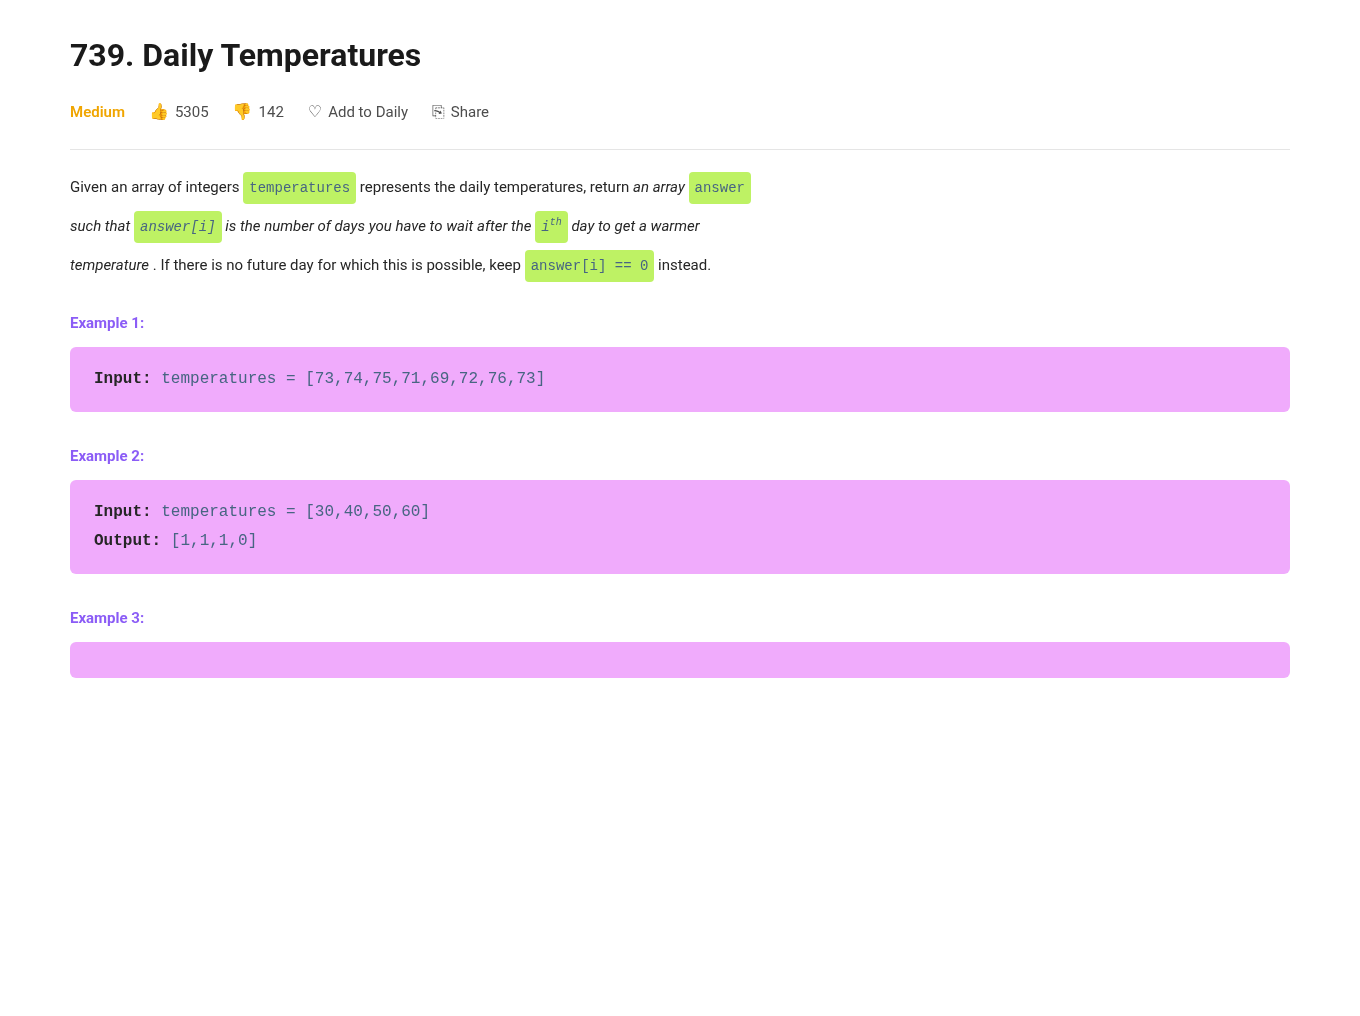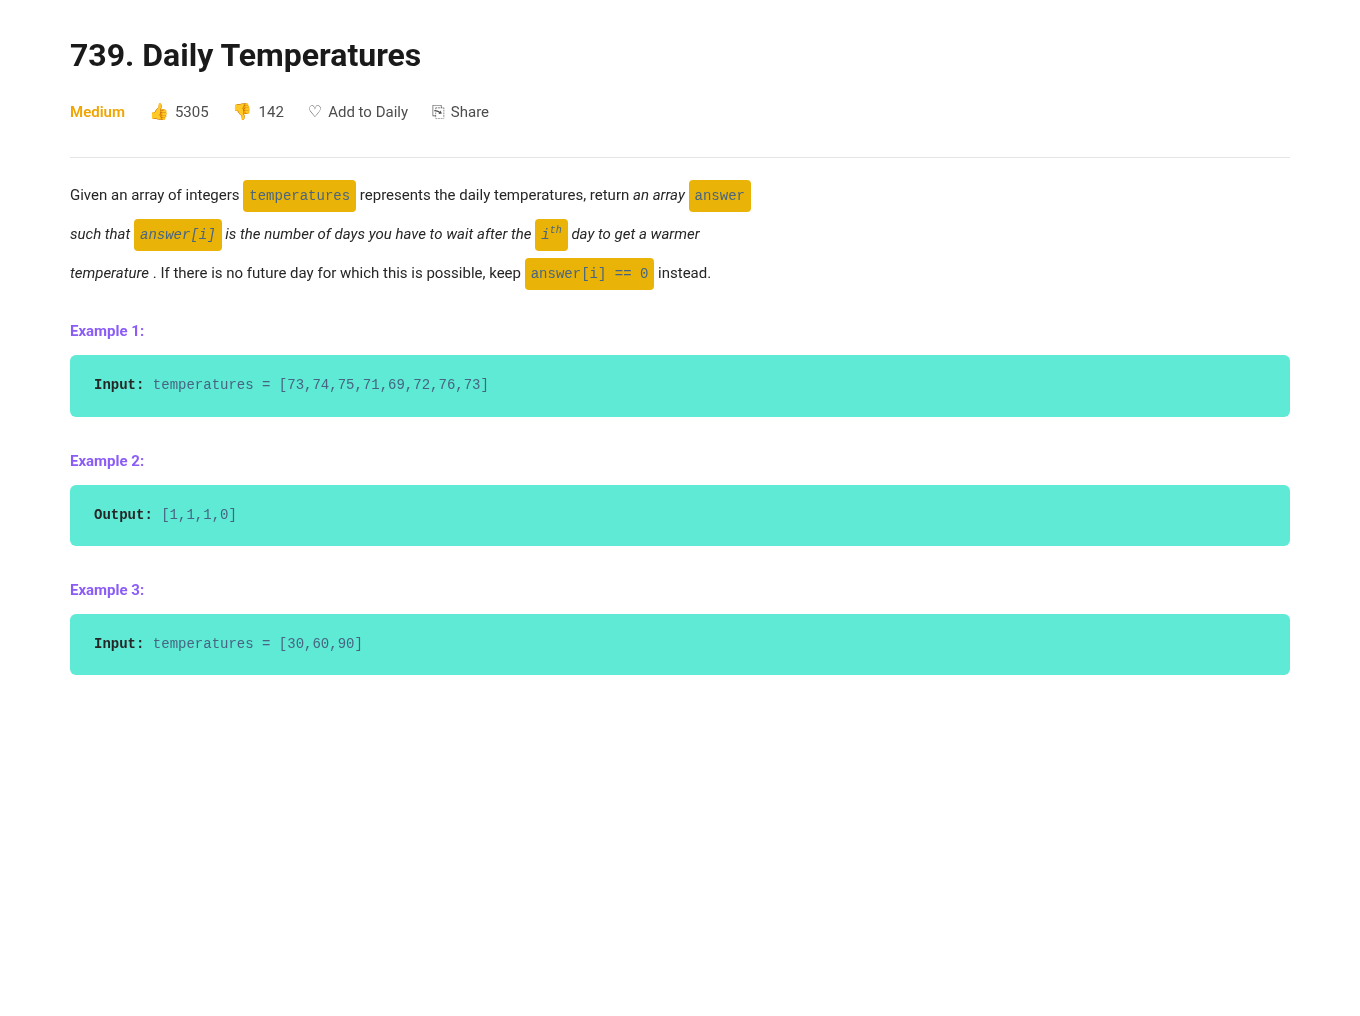--- a/index.html
+++ b/index.html
@@ -27,21 +27,21 @@
       font-weight: 700;
       color: #1a1a1a;
       margin-bottom: 18px;
     }
 
     .meta-bar {
       display: flex;
       align-items: center;
       gap: 24px;
       margin-bottom: 20px;
-      padding-bottom: 32px;
+      padding-bottom: 24px;
       border-bottom: 1px solid #e5e5e5;
     }
 
     .difficulty-badge {
       color: #f0a500;
       font-weight: 600;
       font-size: 15px;
     }
 
     .meta-action {
@@ -62,21 +62,21 @@
       font-size: 15px;
       line-height: 1.8;
       color: #262626;
     }
 
     .description p {
       margin-bottom: 12px;
     }
 
     code.inline {
-      background: #eab308;
+      background: #bef264;
       color: #476582;
       padding: 8px 6px;
       border-radius: 4px;
       font-family: "SFMono-Regular", Consolas, "Liberation Mono", Menlo, monospace;
       font-size: 14px;
     }
 
     em {
       font-style: italic;
     }
@@ -88,25 +88,25 @@
 
     .example-label {
       font-size: 15px;
       font-weight: 700;
       color: #8b5cf6;
       margin-top: 32px;
       margin-bottom: 12px;
     }
 
     .code-block {
-      background: #5eead4;
+      background: #f0abfc;
       border-radius: 6px;
       padding: 18px 24px;
       font-family: "SFMono-Regular", Consolas, "Liberation Mono", Menlo, monospace;
-      font-size: 14px;
+      font-size: 16px;
       line-height: 1.8;
       color: #262626;
       margin-bottom: 8px;
     }
 
     .code-block .kw {
       font-weight: 700;
     }
 
     .code-block .val {
@@ -172,24 +172,24 @@
   <div id="examples-container">
       <div>
         <div class="example-label">Example 1:</div>
         <div class="code-block">
           <div><span class="kw">Input:</span> <span class="val">temperatures = [73,74,75,71,69,72,76,73]</span></div>
         </div>
       </div>
       <div>
         <div class="example-label">Example 2:</div>
         <div class="code-block">
+          <div><span class="kw">Input:</span> <span class="val">temperatures = [30,40,50,60]</span></div>
           <div><span class="kw">Output:</span> <span class="val">[1,1,1,0]</span></div>
         </div>
       </div>
       <div>
         <div class="example-label">Example 3:</div>
         <div class="code-block">
-          <div><span class="kw">Input:</span> <span class="val">temperatures = [30,60,90]</span></div>
         </div>
       </div>
     </div>
 
 </div>
 
 </body></html>

